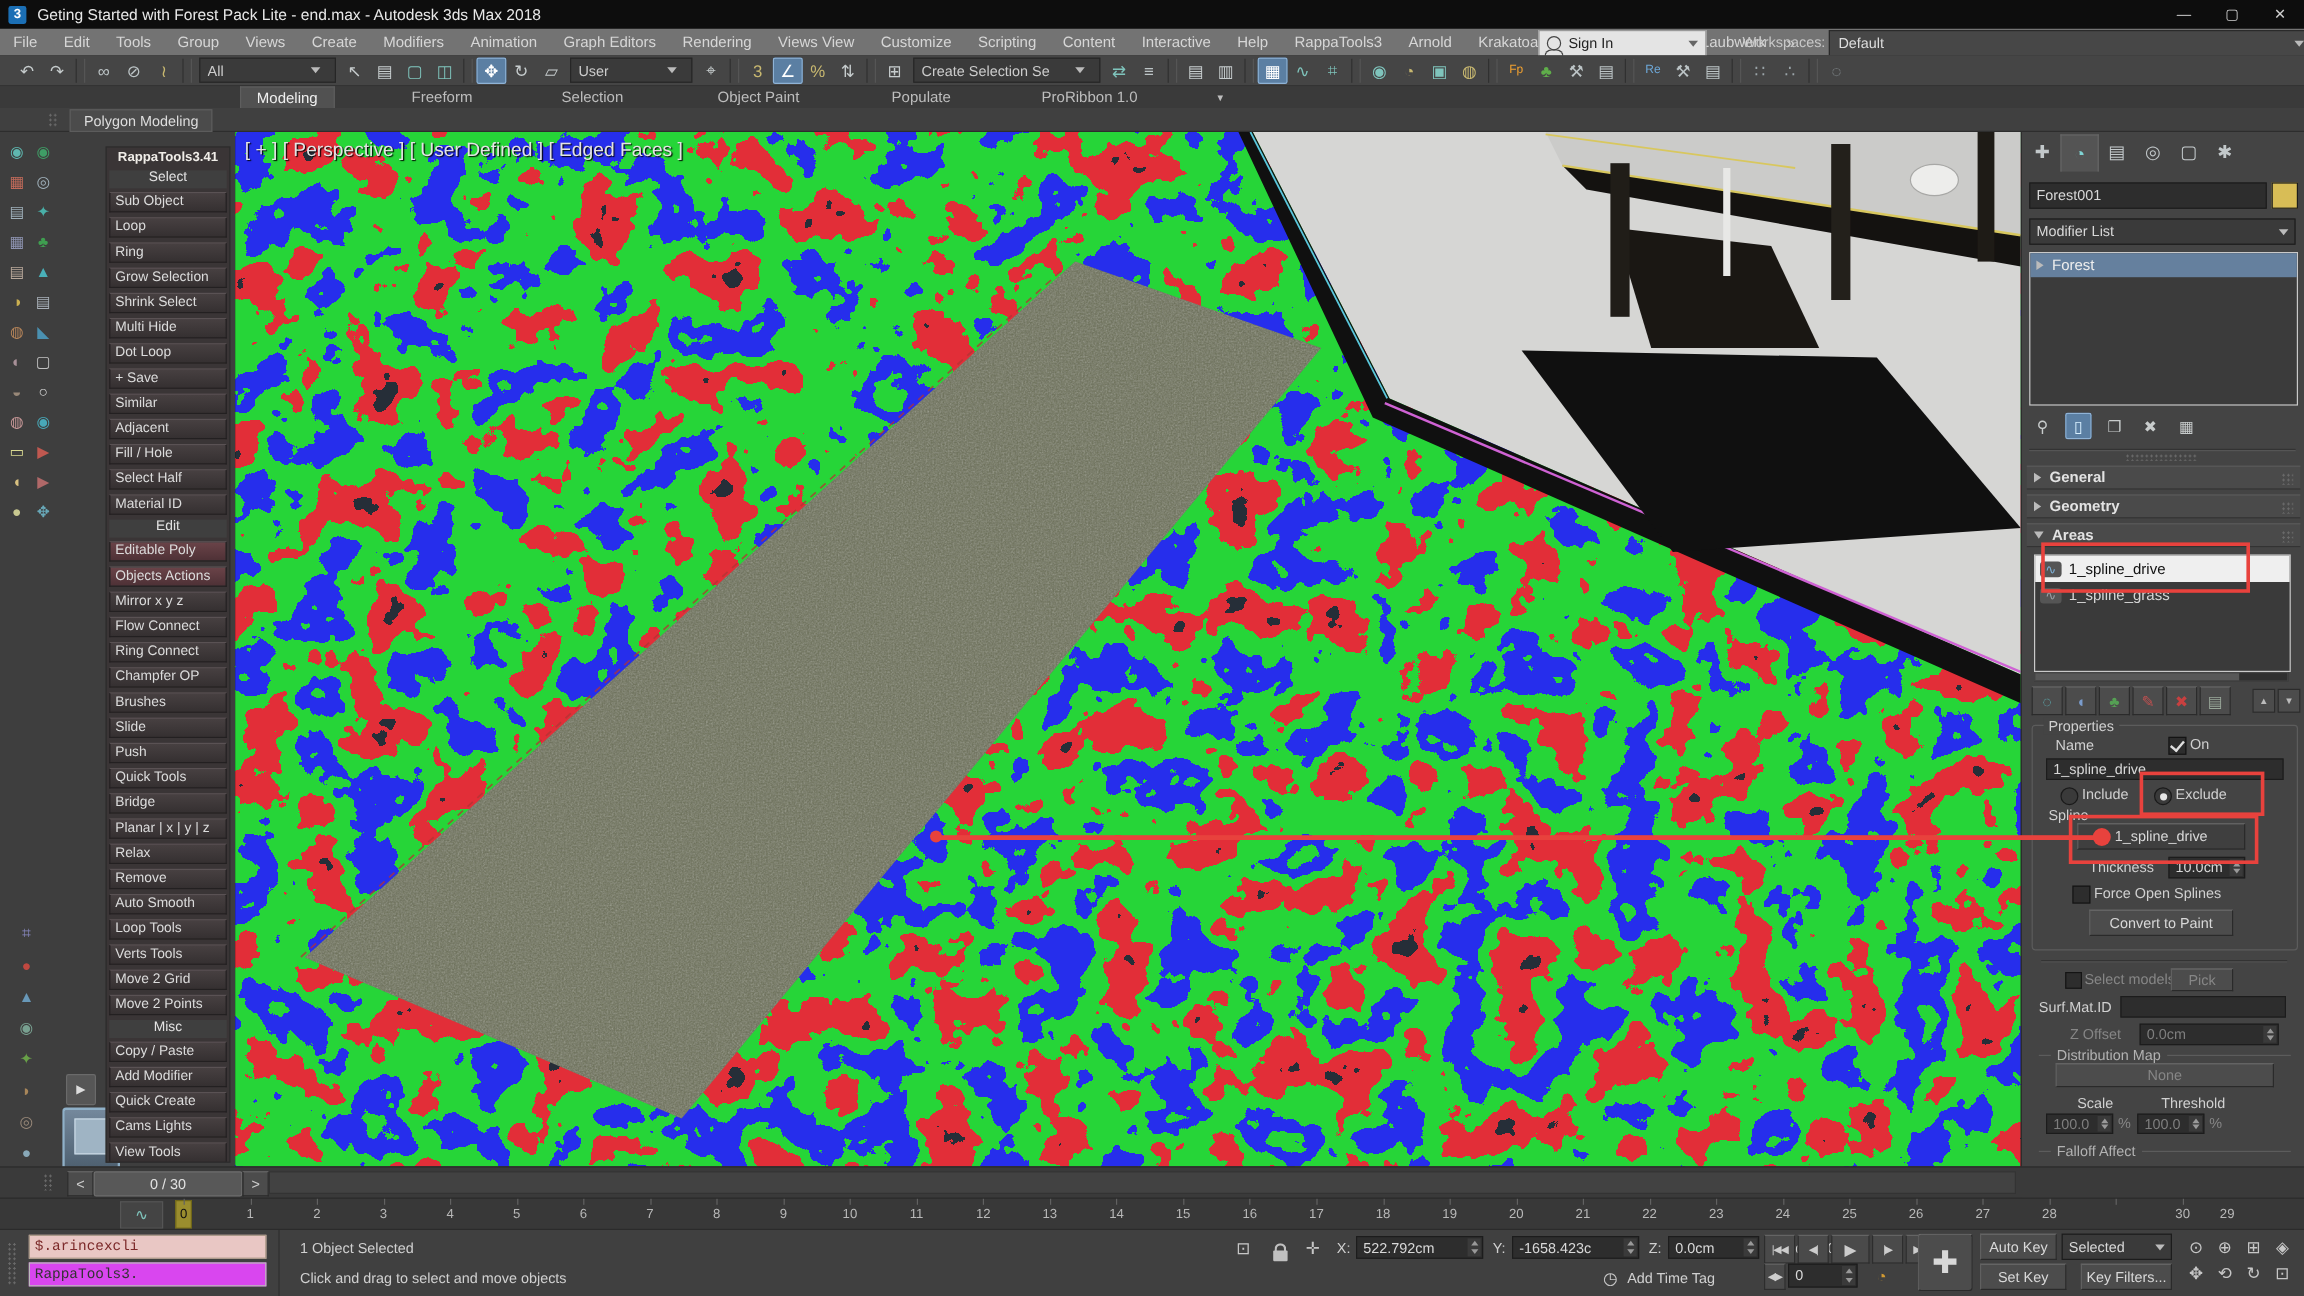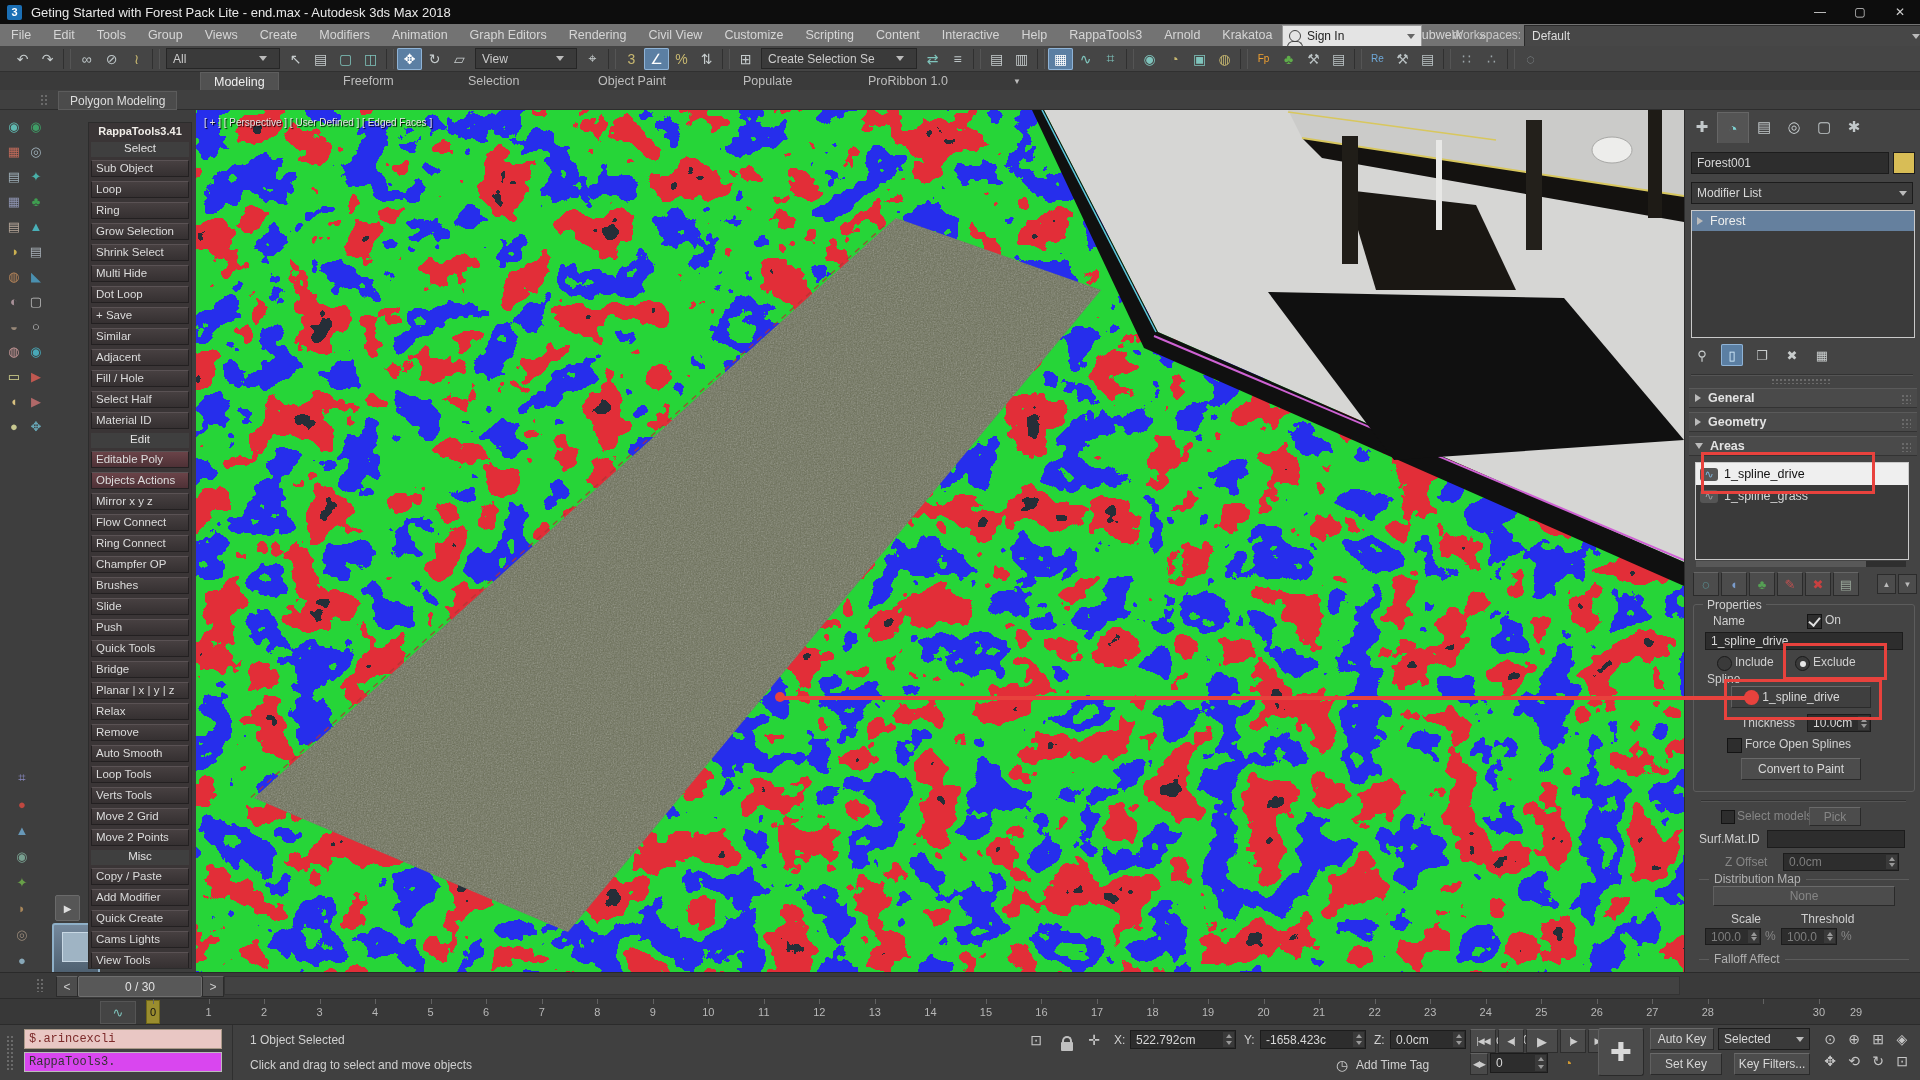--- a/index.html
+++ b/index.html
@@ -54,21 +54,21 @@
   #bluebox div{margin:7px auto;width:26px;height:28px;background:#9fb4c4;border:1px solid #c8d8e4;}
   
   #rtpanel{left:88px;top:122px;width:102px;height:845px;background:#3a3536;overflow:hidden;border:1px solid #2c2c2c;}
   #rttitle{height:16px;text-align:center;font-size:11px;font-weight:bold;color:#f0ede8;padding-top:2px;}
   .rth{height:15px;margin:1px 2px 3px 2px;background:#3f3f3f;color:#e2e2e2;text-align:center;font-size:11.5px;}
   .rtb{height:15px;margin:0 2px 4px 2px;background:linear-gradient(#474041,#353031);border:1px solid #232021;
        border-top-color:#5a5254;color:#dcdcdc;font-size:11.5px;padding-left:4px;line-height:15px;white-space:nowrap;overflow:hidden;}
   .rtb.accent{background:linear-gradient(#6a4348,#4e3136);}
   
   #viewport{left:196px;top:110px;width:1488px;height:862px;background:#000;}
-  #vplabel{position:absolute;left:8px;top:7px;color:#e4e4e4;font-size:10px;text-shadow:1px 1px 1px #000;}
+  #vplabel{position:absolute;left:8px;top:7px;color:#e4e4e4;font-size:16px;text-shadow:1px 1px 1px #000;}
   
   .annobox{border:3px solid #e8423d;background:transparent;z-index:60;}
   #annoline{z-index:60;background:#e8423d;}
   .annodot{background:#e8423d;border-radius:50%;z-index:61;}
   
   #cpanel{left:1684px;top:110px;width:236px;height:888px;background:#444;border-left:1px solid #2c2c2c;box-sizing:border-box;}
   #cptabs{position:absolute;left:2px;top:2px;display:flex;height:30px;}
   .cptab{width:30px;height:30px;display:flex;align-items:center;justify-content:center;font-size:15px;color:#c2c8ca;}
   .cptab.act{background:#545454;border:1px solid #666;border-bottom:none;color:#7fd4d4;}
   .field{background:#2d2d2d;border:1px solid #1c1c1c;color:#d8d8d8;font-size:12px;display:flex;align-items:center;padding:0 5px;box-sizing:border-box;}
@@ -154,21 +154,21 @@
         <span class="mi">File</span>
         <span class="mi">Edit</span>
         <span class="mi">Tools</span>
         <span class="mi">Group</span>
         <span class="mi">Views</span>
         <span class="mi">Create</span>
         <span class="mi">Modifiers</span>
         <span class="mi">Animation</span>
         <span class="mi">Graph Editors</span>
         <span class="mi">Rendering</span>
-        <span class="mi">Civil View</span>
+        <span class="mi">Views View</span>
         <span class="mi">Customize</span>
         <span class="mi">Scripting</span>
         <span class="mi">Content</span>
         <span class="mi">Interactive</span>
         <span class="mi">Help</span>
         <span class="mi">RappaTools3</span>
         <span class="mi">Arnold</span>
         <span class="mi">Krakatoa</span>
         <span class="mi">Corona</span>
         <span class="mi">Frost</span>
@@ -201,21 +201,21 @@
       </div>
       <div class="tico">↖</div>
       <div class="tico">▤</div>
       <div class="tico" style="color: rgb(127, 196, 188);">▢</div>
       <div class="tico" style="color: rgb(127, 196, 188);">◫</div>
       <div class="tsep"></div>
       <div class="tico act">✥</div>
       <div class="tico">↻</div>
       <div class="tico">▱</div>
       <div class="tdd" style="width: 88px;">
-        <span>View</span>
+        <span>User</span>
         <span class="darrL"></span>
       </div>
       <div class="tico">⌖</div>
       <div class="tsep"></div>
       <div class="tico" style="color: rgb(200, 184, 112);">3</div>
       <div class="tico act">∠</div>
       <div class="tico" style="color: rgb(200, 184, 112);">%</div>
       <div class="tico">⇅</div>
       <div class="tsep"></div>
       <div class="tico">⊞</div>

